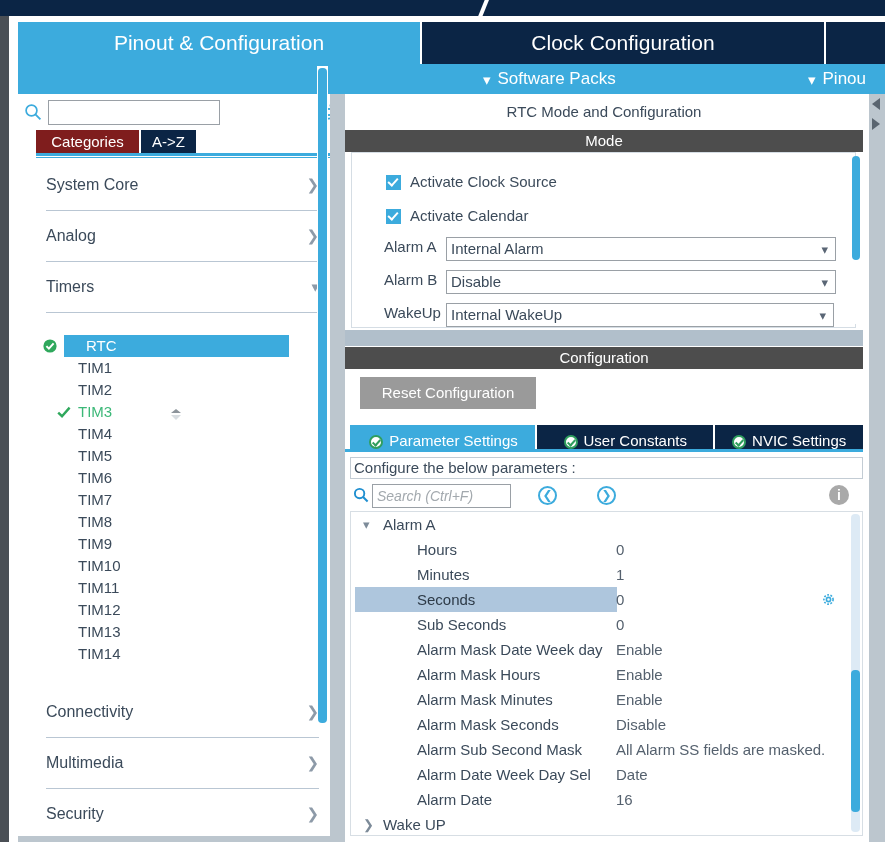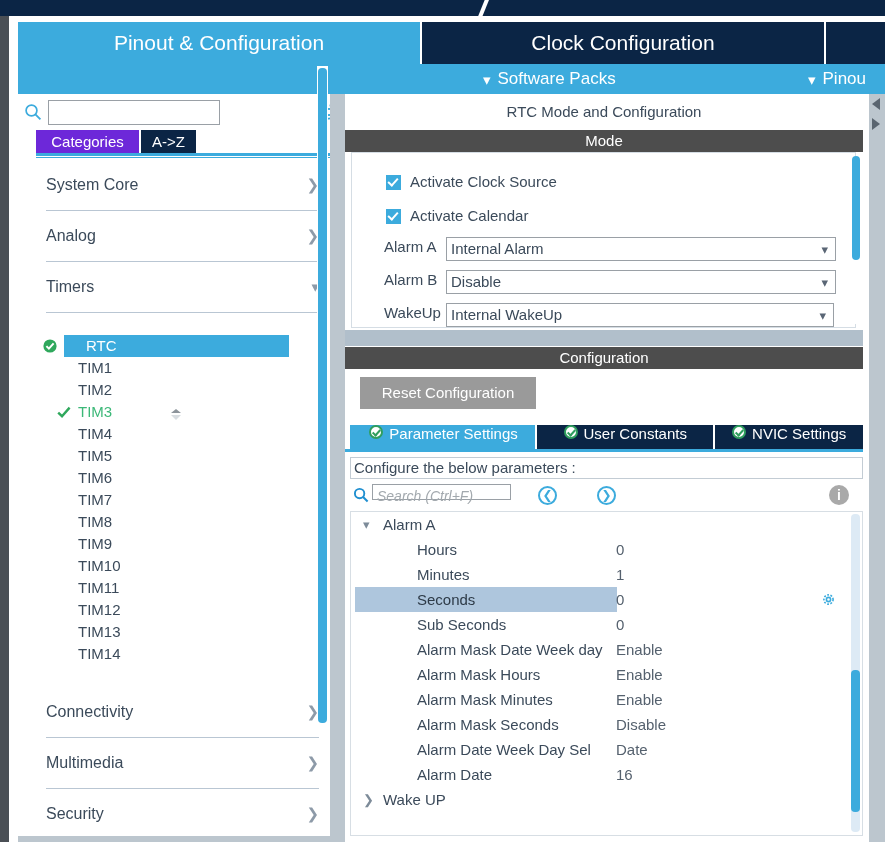--- a/index.html
+++ b/index.html
@@ -135,21 +135,21 @@
     display: flex;
   }
   .cat-tab {
     height: 23px;
     line-height: 23px;
     text-align: center;
     color: #ffffff;
     font-size: 15px;
     box-sizing: border-box;
   }
-  #cat-tab-categories { width: 103px; background: #6d28d9; }
+  #cat-tab-categories { width: 103px; background: #7f1d1d; }
   #cat-tab-az { width: 57px; background: #0b2545; border-left: 2px solid #ffffff; }
 
   #cat-underline {
     position: absolute;
     left: 18px; top: 59px;
     width: 318px; height: 3px;
     background: #3cabdd;
   }
   #cat-underline2 {
     position: absolute;
@@ -371,21 +371,21 @@
   }
   #tabs-row {
     position: absolute;
     left: 5px; top: 331px;
     width: 513px; height: 24px;
     display: flex;
   }
   .cfg-tab {
     height: 24px;
     display: flex;
-    align-items: flex-start;
+    align-items: flex-end;
     justify-content: center;
     gap: 6px;
     color: #ffffff;
     font-size: 15px;
     box-sizing: border-box;
   }
   .cfg-tab.active { background: #3cabdd; border-left: 2px solid #3cabdd; }
   .cfg-tab.inactive { background: #0b2545; border-left: 2px solid #ffffff; }
   #cfgtab-parameter { width: 188px; }
   #cfgtab-userconst { width: 181px; }
@@ -433,21 +433,21 @@
     left: 5px; top: 388px;
     width: 513px; height: 28px;
   }
   #param-search-icon {
     position: absolute; left: 3px; top: 5px;
     width: 16px; height: 16px;
   }
   #param-search-box {
     position: absolute;
     left: 22px; top: 2px;
-    width: 139px; height: 16px;
+    width: 139px; height: 24px;
     border: 1px solid #9aa0a6;
     box-sizing: border-box;
     background: #ffffff;
     font-size: 14px;
     font-style: italic;
     color: #a3a9ae;
     line-height: 22px;
     padding-left: 4px;
   }
   .circ-icon {
@@ -872,20 +872,24 @@
     </div>
     <div class="tree-row">
       <span class="tr-name">Alarm Mask Minutes</span>
       <span class="tr-val">Enable</span>
     </div>
     <div class="tree-row">
       <span class="tr-name">Alarm Mask Seconds</span>
       <span class="tr-val">Disable</span>
     </div>
     <div class="tree-row">
+      <span class="tr-name">Alarm Sub Second Mask</span>
+      <span class="tr-val">All Alarm SS fields are masked.</span>
+    </div>
+    <div class="tree-row">
       <span class="tr-name">Alarm Date Week Day Sel</span>
       <span class="tr-val">Date</span>
     </div>
     <div class="tree-row">
       <span class="tr-name">Alarm Date</span>
       <span class="tr-val">16</span>
     </div>
 
     <div class="tree-group">
       <span class="grp-chev">❯</span>

